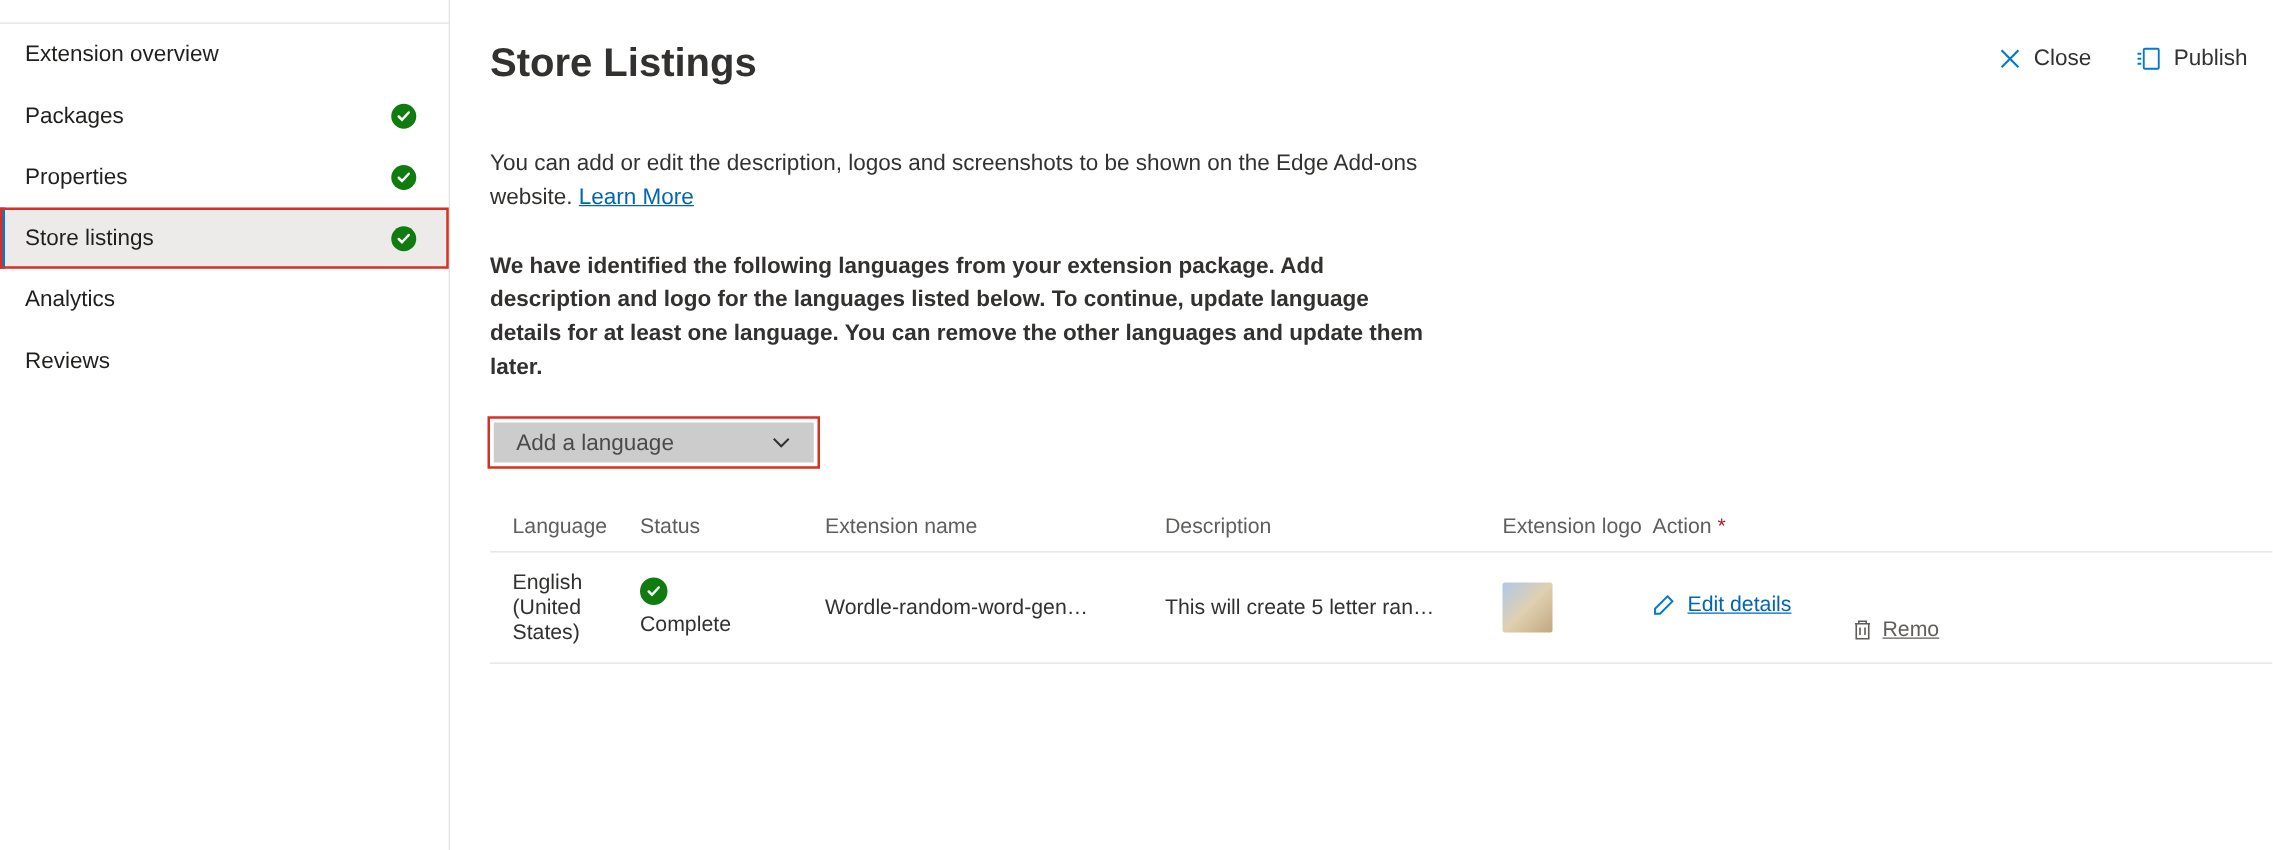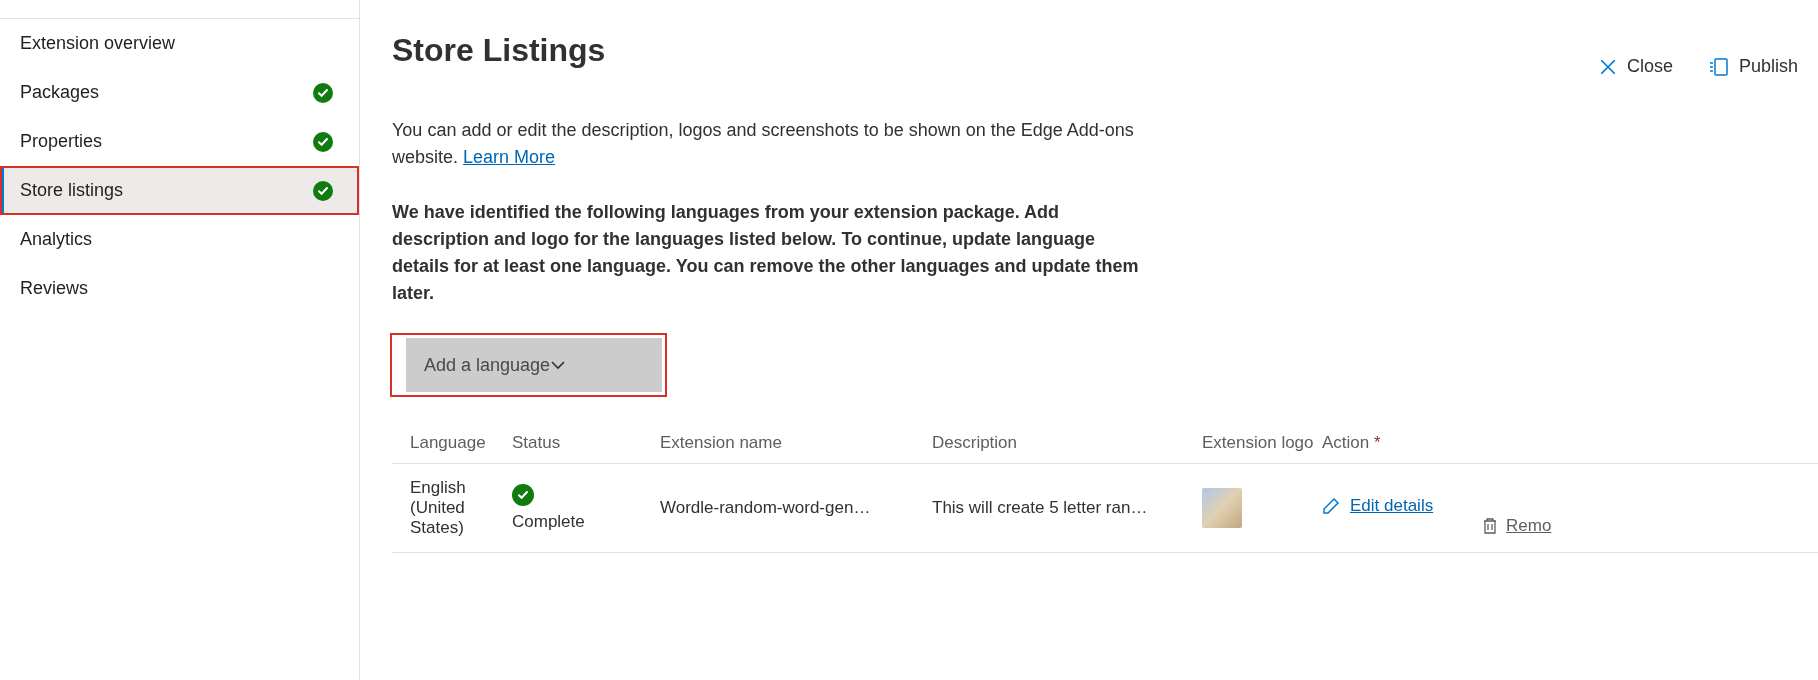--- a/index.html
+++ b/index.html
@@ -11,31 +11,31 @@
     .sidebar-inner { border-top: 1px solid #e1e1e1; }
     .nav-item { display: flex; align-items: flex-end; justify-content: space-between; padding: 14px 26px 14px 20px; font-size: 18px; cursor: pointer; color: #201f1e; }
     .nav-item.selected { background: #edebe9; border-left: 4px solid #0078d4; padding-left: 16px; }
     .nav-item.highlight-box { outline: 2px solid #d93025; outline-offset: -2px; }
     .check-circle { width: 20px; height: 20px; border-radius: 50%; background: #107c10; display: inline-flex; align-items: center; justify-content: center; flex: 0 0 auto; }
     .check-circle.big { width: 22px; height: 22px; }
     .check-circle svg { width: 12px; height: 12px; }
 
     
     .main { flex: 1; padding: 32px 0 0 32px; position: relative; }
-    .top-actions { position: absolute; right: 20px; top: 36px; display: flex; gap: 36px; margin-top: 20px; }
+    .top-actions { position: absolute; right: 20px; top: 36px; display: flex; gap: 36px; }
     .action-btn { display: inline-flex; align-items: center; gap: 10px; background: none; border: none; font-size: 18px; color: #323130; cursor: pointer; }
     .action-btn svg { color: #0078d4; }
     h1 { font-size: 32px; font-weight: 700; margin-bottom: 48px; }
     .desc, .instr { font-size: 18px; line-height: 1.5; max-width: 760px; }
     .desc { margin-bottom: 28px; }
     .desc a { color: #0066b4; text-decoration: underline; }
     .instr { font-weight: 600; margin-bottom: 28px; }
 
     .lang-dd-wrap { outline: 2px solid #d93025; display: inline-block; padding: 3px; margin-bottom: 38px; }
-    .lang-dd { width: 256px; height: 54px; background: #cccccc; border: none; display: flex; align-items: center; padding: 0 18px; font-size: 18px; color: #4a4a4a; cursor: pointer; margin-left: 11px; }
+    .lang-dd { width: 256px; height: 32px; background: #cccccc; border: none; display: flex; align-items: center; justify-content: space-between; padding: 0 18px; font-size: 18px; color: #4a4a4a; cursor: pointer; }
     .lang-dd svg { width: 16px; height: 16px; }
 
     
     .tbl { display: flex; border-bottom: 1px solid #e1e1e1; padding: 0 0 10px 0; color: #605e5c; font-size: 17px; }
     .tbl.body { border-bottom: 1px solid #e1e1e1; color: #323130; padding: 12px 0; align-items: center; min-height: 86px; }
     .c-lang { width: 120px; padding-left: 18px; }
     .c-status { width: 148px; }
     .c-ext { width: 272px; }
     .c-desc { width: 270px; }
     .c-logo { width: 120px; }

